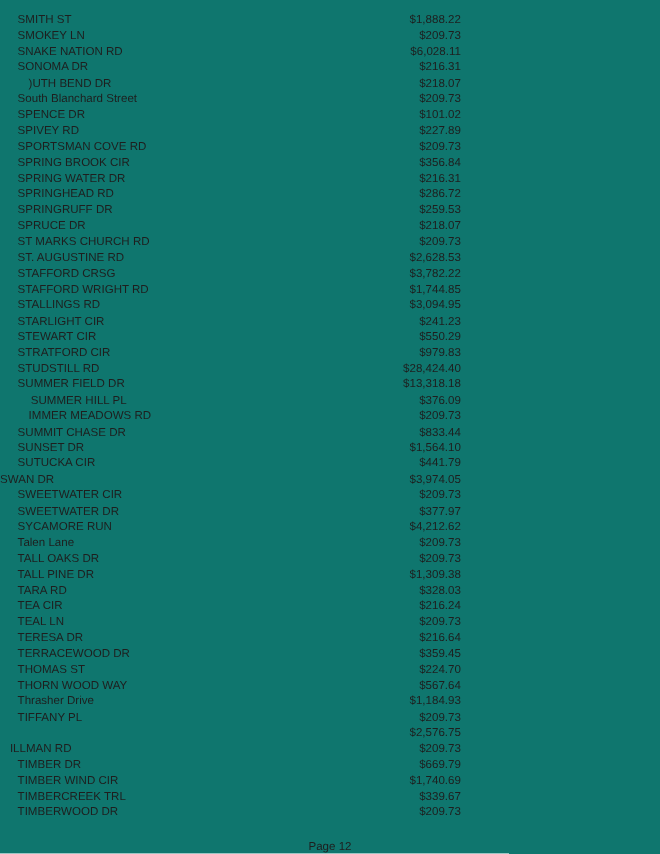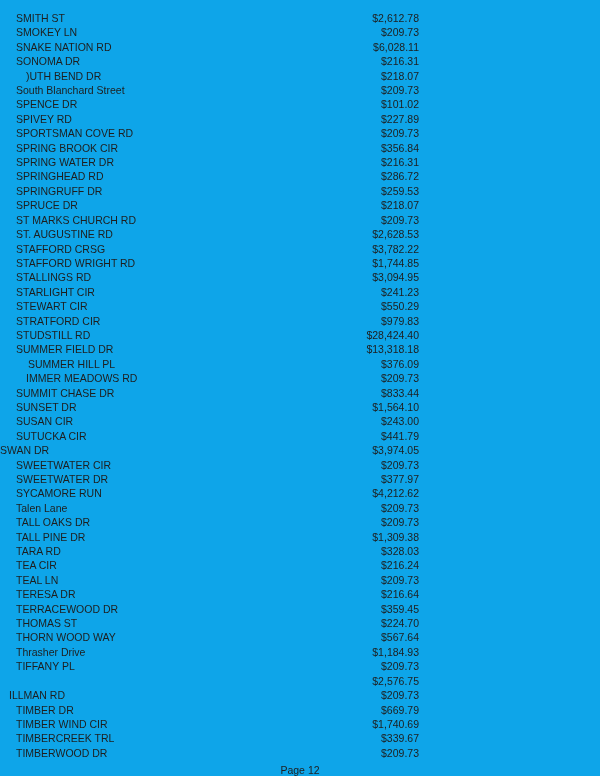--- a/index.html
+++ b/index.html
@@ -4,21 +4,21 @@
 <style>
   html, body {
     margin: 0;
     padding: 0;
     background: #ffffff;
   }
   .page {
     position: relative;
     width: 600px;
     height: 776px;
-    background: #0ea5e9;
+    background: #0f766e;
     overflow: hidden;
     font-family: "Liberation Sans", sans-serif;
     color: #1e1e1e;
   }
   .rows {
     position: absolute;
     top: 11px;
     left: 0;
     right: 0;
   }
@@ -46,21 +46,21 @@
     text-align: center;
     font-size: 10.5px;
     color: #1e1e1e;
   }
 </style>
 </head>
 <body>
 
 <div class="page">
   <div class="rows">
-      <div class="row"><span class="street" style="padding-left: 16px;">SMITH ST</span><span class="amount">$2,612.78</span></div>
+      <div class="row"><span class="street" style="padding-left: 16px;">SMITH ST</span><span class="amount">$1,888.22</span></div>
       <div class="row"><span class="street" style="padding-left: 16px;">SMOKEY LN</span><span class="amount">$209.73</span></div>
       <div class="row"><span class="street" style="padding-left: 16px;">SNAKE NATION RD</span><span class="amount">$6,028.11</span></div>
       <div class="row"><span class="street" style="padding-left: 16px;">SONOMA DR</span><span class="amount">$216.31</span></div>
       <div class="row"><span class="street" style="padding-left: 26px;">)UTH BEND DR</span><span class="amount">$218.07</span></div>
       <div class="row"><span class="street" style="padding-left: 16px;">South Blanchard Street</span><span class="amount">$209.73</span></div>
       <div class="row"><span class="street" style="padding-left: 16px;">SPENCE DR</span><span class="amount">$101.02</span></div>
       <div class="row"><span class="street" style="padding-left: 16px;">SPIVEY RD</span><span class="amount">$227.89</span></div>
       <div class="row"><span class="street" style="padding-left: 16px;">SPORTSMAN COVE RD</span><span class="amount">$209.73</span></div>
       <div class="row"><span class="street" style="padding-left: 16px;">SPRING BROOK CIR</span><span class="amount">$356.84</span></div>
       <div class="row"><span class="street" style="padding-left: 16px;">SPRING WATER DR</span><span class="amount">$216.31</span></div>
@@ -74,21 +74,20 @@
       <div class="row"><span class="street" style="padding-left: 16px;">STALLINGS RD</span><span class="amount">$3,094.95</span></div>
       <div class="row"><span class="street" style="padding-left: 16px;">STARLIGHT CIR</span><span class="amount">$241.23</span></div>
       <div class="row"><span class="street" style="padding-left: 16px;">STEWART CIR</span><span class="amount">$550.29</span></div>
       <div class="row"><span class="street" style="padding-left: 16px;">STRATFORD CIR</span><span class="amount">$979.83</span></div>
       <div class="row"><span class="street" style="padding-left: 16px;">STUDSTILL RD</span><span class="amount">$28,424.40</span></div>
       <div class="row"><span class="street" style="padding-left: 16px;">SUMMER FIELD DR</span><span class="amount">$13,318.18</span></div>
       <div class="row"><span class="street" style="padding-left: 28px;">SUMMER HILL PL</span><span class="amount">$376.09</span></div>
       <div class="row"><span class="street" style="padding-left: 26px;">IMMER MEADOWS RD</span><span class="amount">$209.73</span></div>
       <div class="row"><span class="street" style="padding-left: 16px;">SUMMIT CHASE DR</span><span class="amount">$833.44</span></div>
       <div class="row"><span class="street" style="padding-left: 16px;">SUNSET DR</span><span class="amount">$1,564.10</span></div>
-      <div class="row"><span class="street" style="padding-left: 16px;">SUSAN CIR</span><span class="amount">$243.00</span></div>
       <div class="row"><span class="street" style="padding-left: 16px;">SUTUCKA CIR</span><span class="amount">$441.79</span></div>
       <div class="row"><span class="street" style="">SWAN DR</span><span class="amount">$3,974.05</span></div>
       <div class="row"><span class="street" style="padding-left: 16px;">SWEETWATER CIR</span><span class="amount">$209.73</span></div>
       <div class="row"><span class="street" style="padding-left: 16px;">SWEETWATER DR</span><span class="amount">$377.97</span></div>
       <div class="row"><span class="street" style="padding-left: 16px;">SYCAMORE RUN</span><span class="amount">$4,212.62</span></div>
       <div class="row"><span class="street" style="padding-left: 16px;">Talen Lane</span><span class="amount">$209.73</span></div>
       <div class="row"><span class="street" style="padding-left: 16px;">TALL OAKS DR</span><span class="amount">$209.73</span></div>
       <div class="row"><span class="street" style="padding-left: 16px;">TALL PINE DR</span><span class="amount">$1,309.38</span></div>
       <div class="row"><span class="street" style="padding-left: 16px;">TARA RD</span><span class="amount">$328.03</span></div>
       <div class="row"><span class="street" style="padding-left: 16px;">TEA CIR</span><span class="amount">$216.24</span></div>

